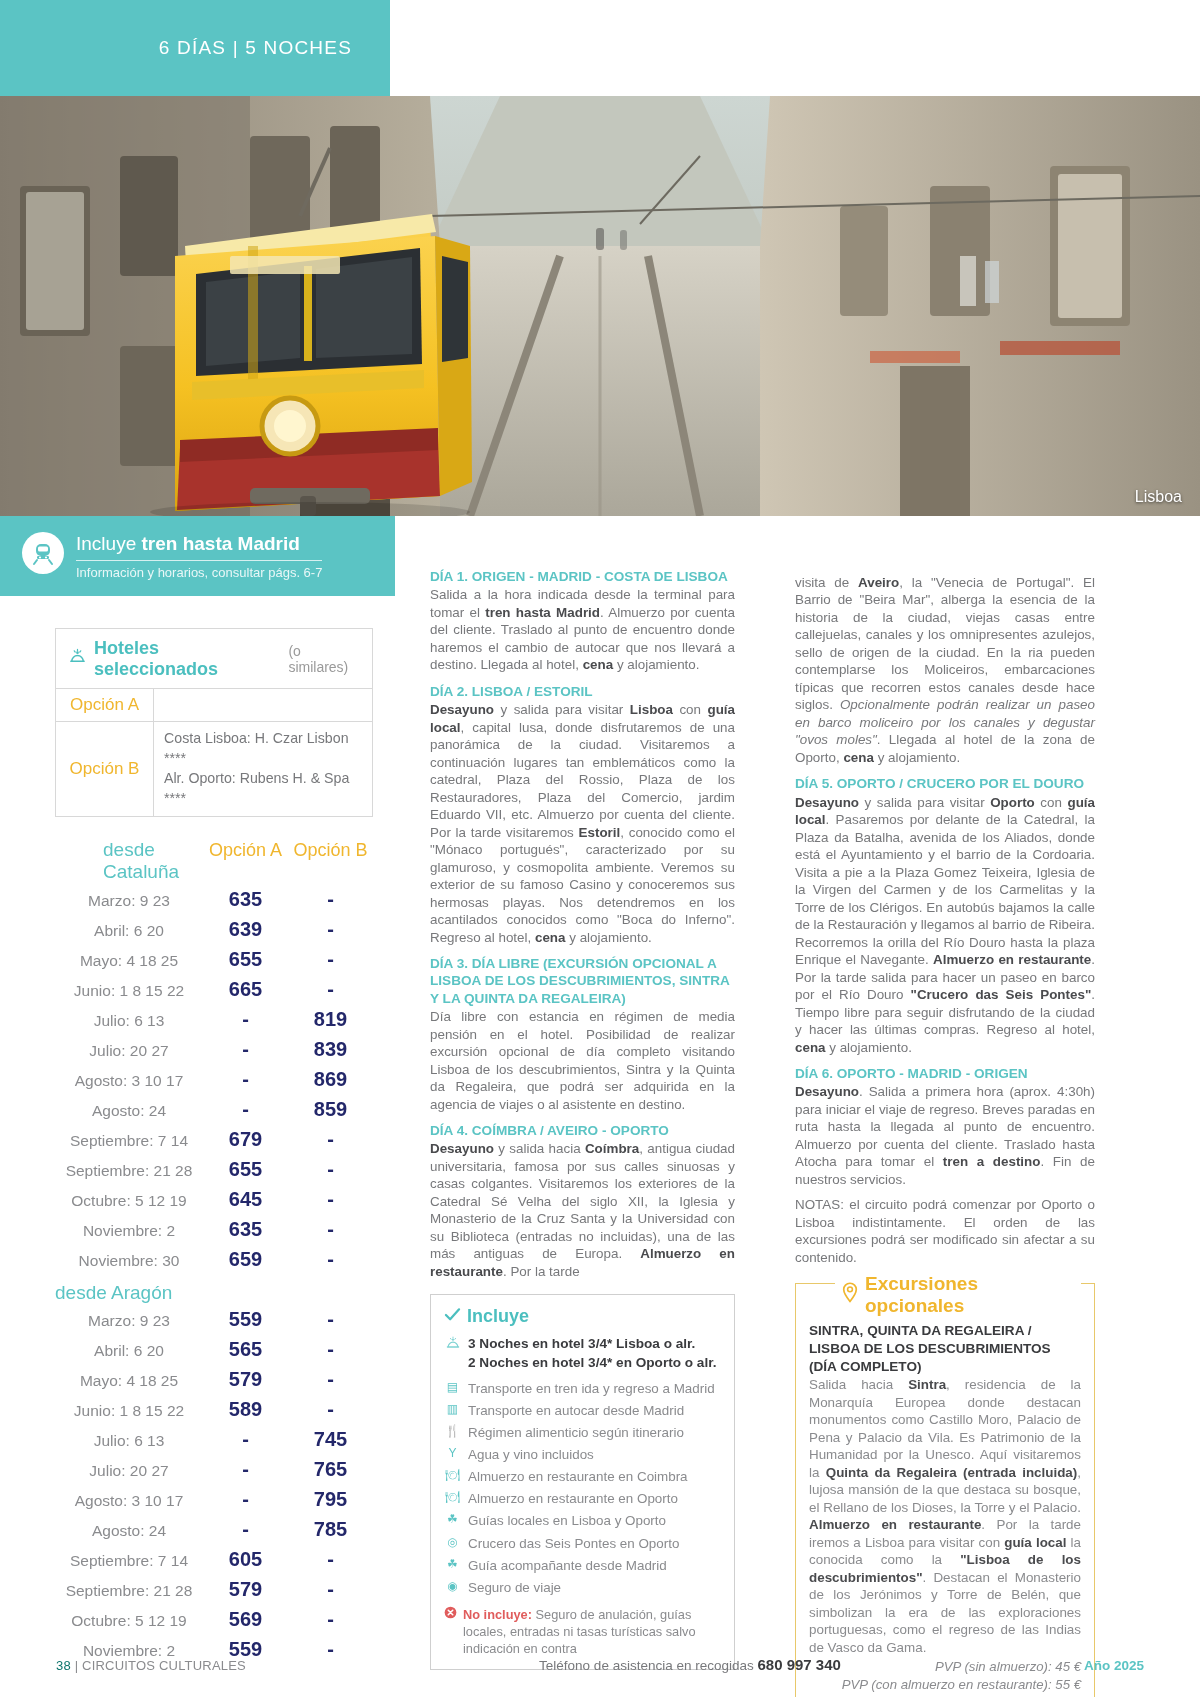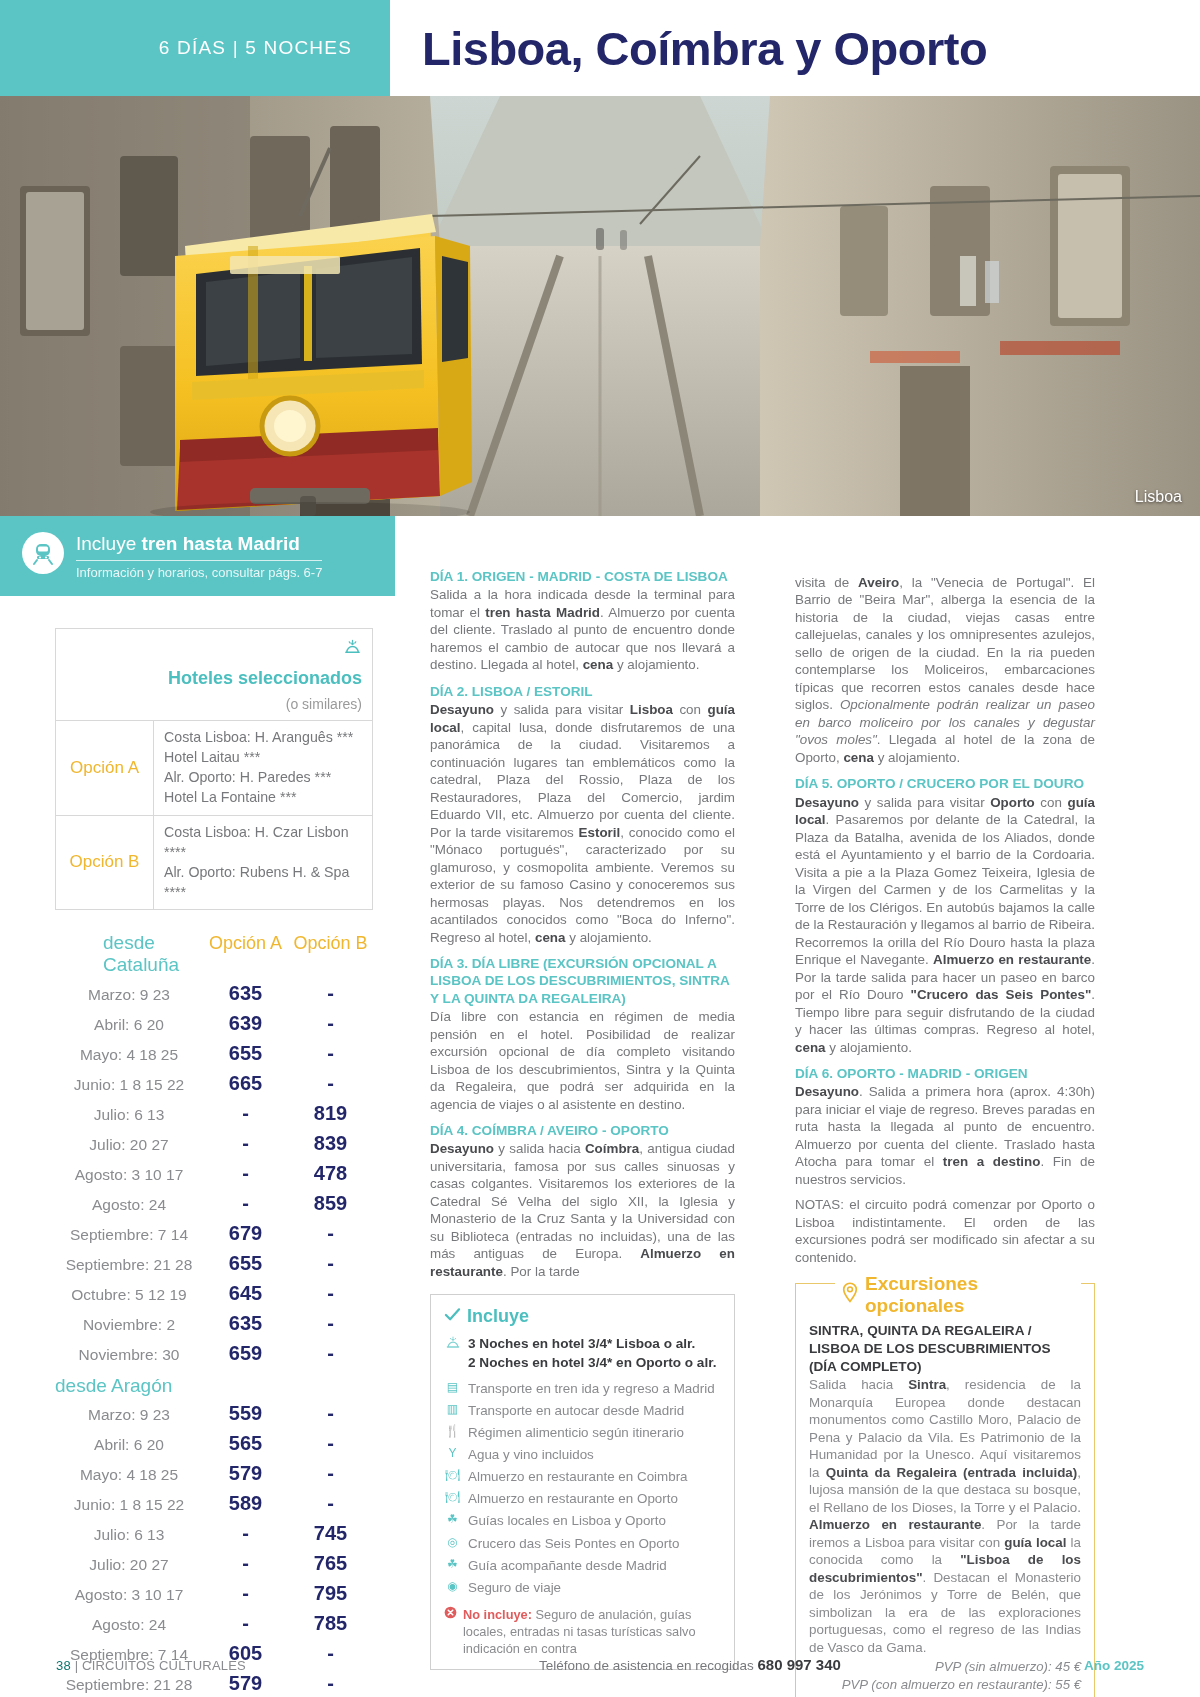--- a/index.html
+++ b/index.html
@@ -60,22 +60,22 @@
   .train-title .thin { font-weight: 400; }
   .train-rule { border-bottom: 1px solid rgba(255,255,255,.75); margin: 5px 0 4px; }
   .train-sub { font-size: 13px; color: #e9f7f7; font-weight: 400; }
 
   
   .hotels {
     margin: 32px 0 0 55px; width: 318px;
     border: 1px solid #d8d8d8; background: #fff;
   }
   .hotels-head {
-    display: flex; align-items: flex-end; gap: 7px;
-    padding: 9px 10px 8px 12px; border-bottom: 1px solid #d8d8d8; flex-direction: column;
+    display: flex; align-items: center; gap: 7px;
+    padding: 9px 10px 8px 12px; border-bottom: 1px solid #d8d8d8;
   }
   .hotels-head-title { color: #4bbfbf; font-size: 18px; font-weight: bold; }
   .hotels-head-sub { color: #9a9a9a; font-size: 14px; }
   .hotel-row { display: flex; border-bottom: 1px solid #d8d8d8; }
   .hotel-row:last-child { border-bottom: none; }
   .hotel-opt {
     width: 98px; flex-shrink: 0; color: #f0b62e; font-size: 17px;
     display: flex; align-items: center; justify-content: center;
     border-right: 1px solid #d8d8d8; padding: 6px 2px;
   }
@@ -161,23 +161,20 @@
   .f-mid { flex: 1; text-align: center; font-size: 13.5px; color: #77787b; }
   .f-mid b { color: #3a3b3e; font-weight: bold; font-size: 15px; }
   .f-right { width: 160px; text-align: right; font-size: 13.5px; color: #5bc4c4; font-weight: bold; }
 </style>
 </head>
 <body>
 
 <div class="header">
   <div class="header-left">
     <span class="header-days">6 DÍAS | 5 NOCHES</span>
-  </div>
-  <div class="header-right">
-    <h1 class="header-title">Lisboa, Coímbra y Oporto</h1>
   </div>
 </div>
 
 <div class="hero">
   <svg width="1200" height="420" viewBox="0 0 1200 420">
     <defs>
       <linearGradient id="sky" x1="0" y1="0" x2="0" y2="1">
         <stop offset="0%" stop-color="#cdd6d2"></stop>
           <stop offset="100%" stop-color="#b3b8ae"></stop>
       </linearGradient>
@@ -312,21 +309,20 @@
             <circle cx="10" cy="6" r="1.4" fill="#4bbfbf"></circle>
             <path d="M10 2.5 v1.6 M6.6 4 l1 1.3 M13.4 4 l-1 1.3" stroke="#4bbfbf" stroke-width="1.3" stroke-linecap="round"></path>
           </svg>
         </span>
         <span class="hotels-head-title">Hoteles seleccionados</span>
         <span class="hotels-head-sub">(o similares)</span>
       </div>
       <div id="hotel-rows">
           <div class="hotel-row">
             <div class="hotel-opt">Opción A</div>
-            <div class="hotel-list">Costa Lisboa: H. Aranguês ***<br>Hotel Laitau ***<br>Alr. Oporto: H. Paredes ***<br>Hotel La Fontaine ***</div>
           </div>
           <div class="hotel-row">
             <div class="hotel-opt">Opción B</div>
             <div class="hotel-list">Costa Lisboa: H. Czar Lisbon ****<br>Alr. Oporto: Rubens H. &amp; Spa ****</div>
           </div>
         </div>
     </div>
 
     <div class="prices">
       <div id="price-groups">
@@ -361,21 +357,21 @@
             <span class="pr-b">819</span>
           </div>
           <div class="price-row">
             <span class="pr-date">Julio:  20  27</span>
             <span class="pr-a">-</span>
             <span class="pr-b">839</span>
           </div>
           <div class="price-row">
             <span class="pr-date">Agosto:  3  10  17</span>
             <span class="pr-a">-</span>
-            <span class="pr-b">478</span>
+            <span class="pr-b">869</span>
           </div>
           <div class="price-row">
             <span class="pr-date">Agosto:  24</span>
             <span class="pr-a">-</span>
             <span class="pr-b">859</span>
           </div>
           <div class="price-row">
             <span class="pr-date">Septiembre: 7  14</span>
             <span class="pr-a">679</span>
             <span class="pr-b">-</span>

